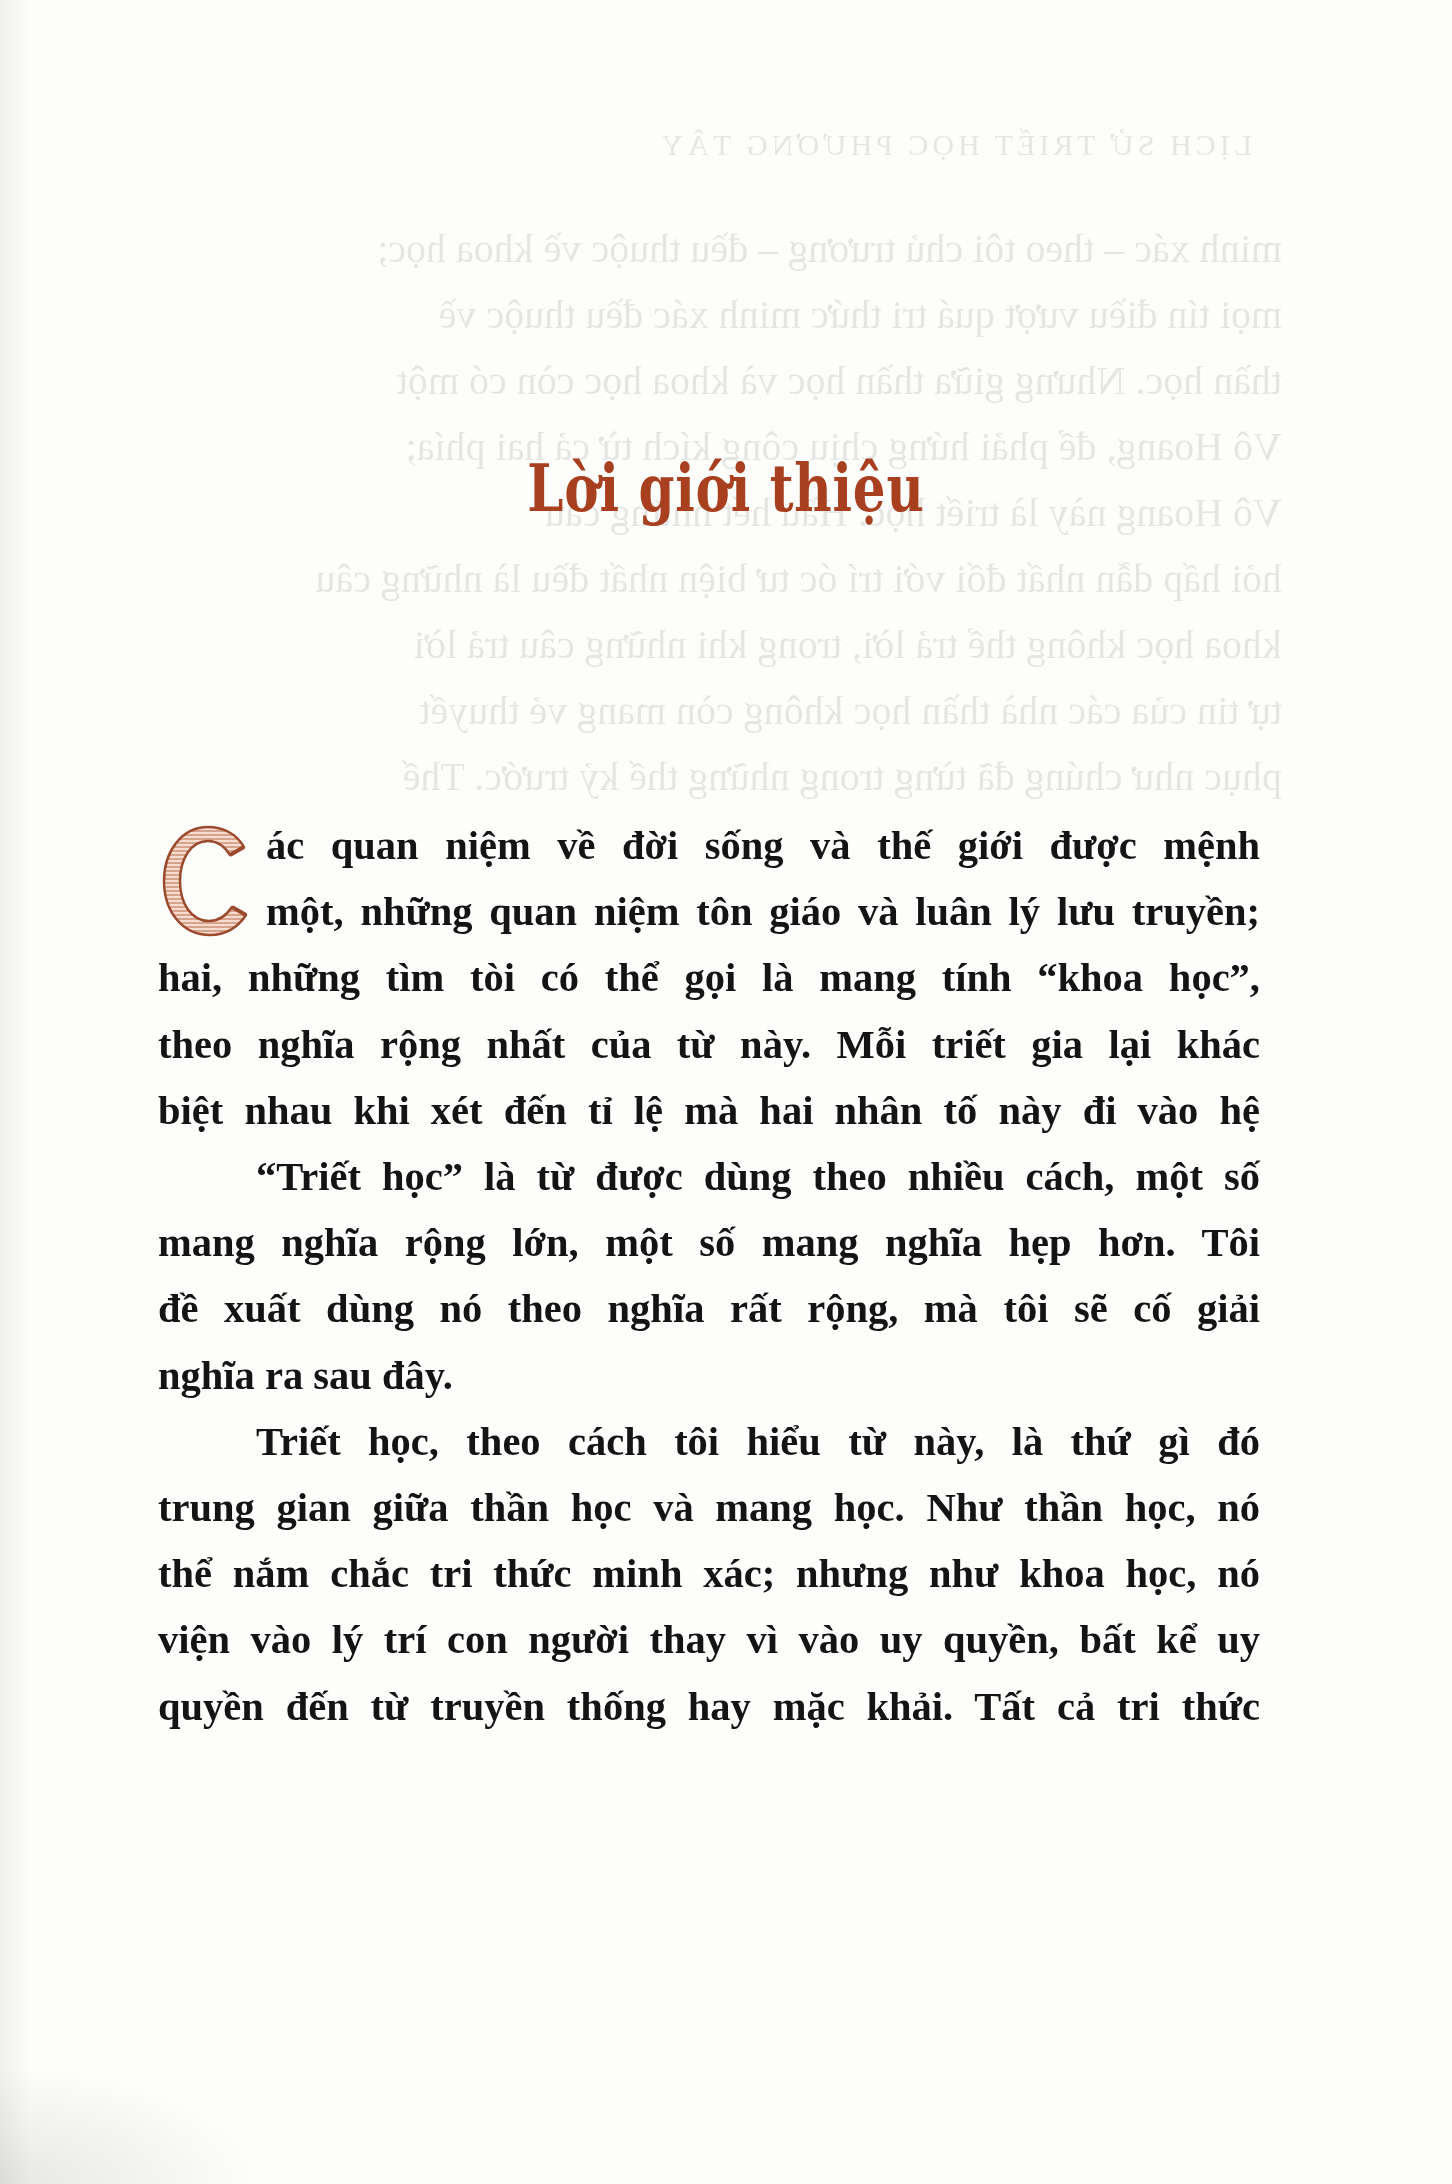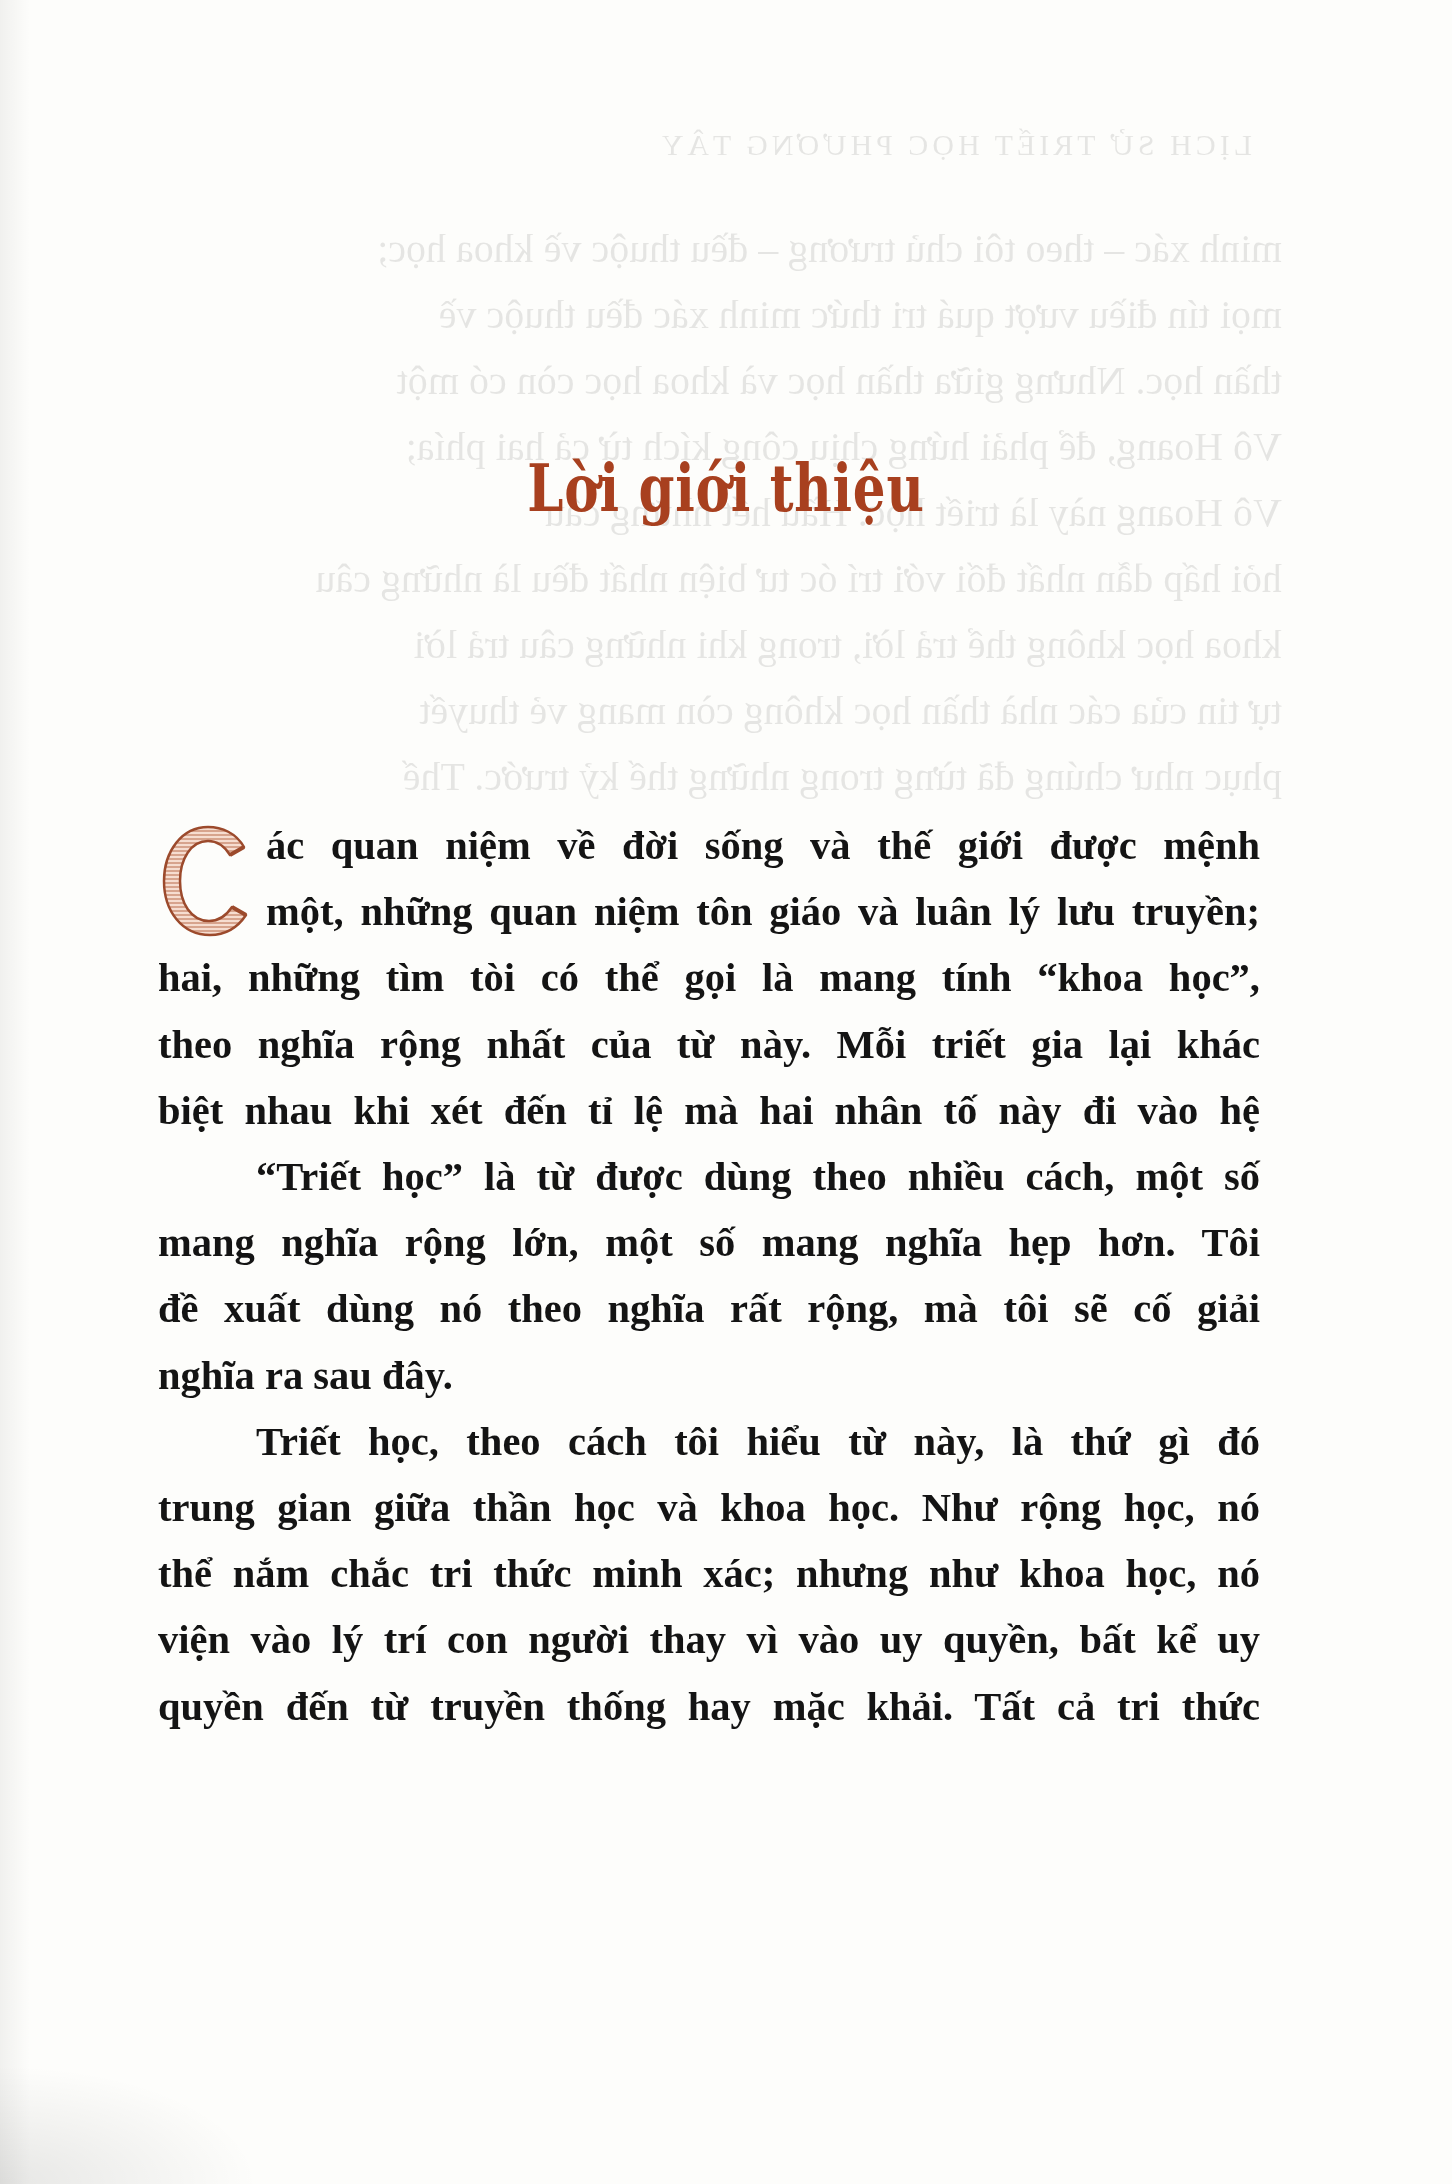--- a/index.html
+++ b/index.html
@@ -147,20 +147,20 @@
 
     <p>
       <span class="line" style="padding-left:98px">“Triết học” là từ được dùng theo nhiều cách, một số</span>
       <span class="line">mang nghĩa rộng lớn, một số mang nghĩa hẹp hơn. Tôi</span>
       <span class="line">đề xuất dùng nó theo nghĩa rất rộng, mà tôi sẽ cố giải</span>
       <span class="line last">nghĩa ra sau đây.</span>
     </p>
 
     <p>
       <span class="line" style="padding-left:98px">Triết học, theo cách tôi hiểu từ này, là thứ gì đó</span>
-      <span class="line">trung gian giữa thần học và khoa học. Như rộng học, nó</span>
+      <span class="line">trung gian giữa thần học và mang học. Như thần học, nó</span>
       <span class="line">thể nắm chắc tri thức minh xác; nhưng như khoa học, nó</span>
       <span class="line">viện vào lý trí con người thay vì vào uy quyền, bất kể uy</span>
       <span class="line">quyền đến từ truyền thống hay mặc khải. Tất cả tri thức</span>
     </p>
 
   </div>
 </div>
 
 </body></html>

